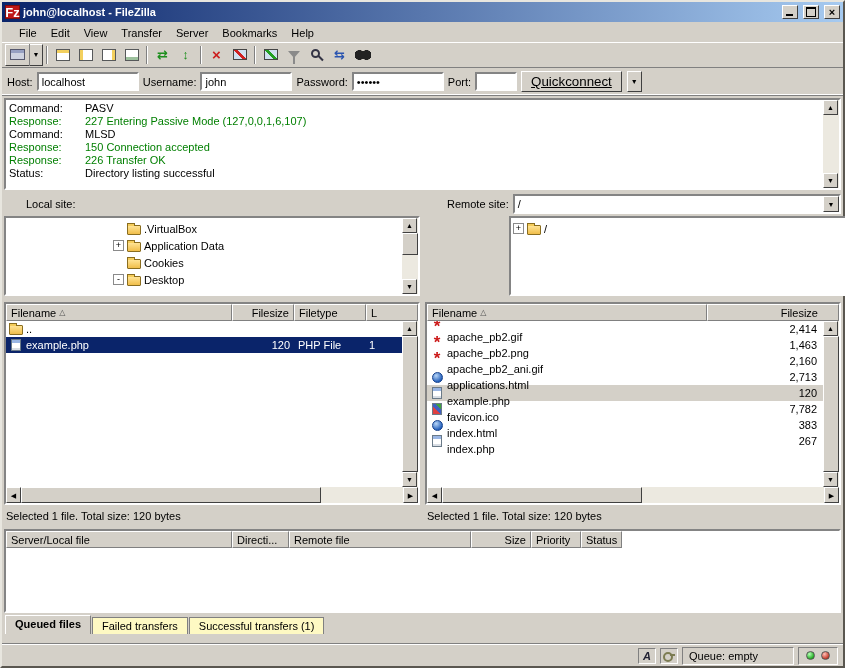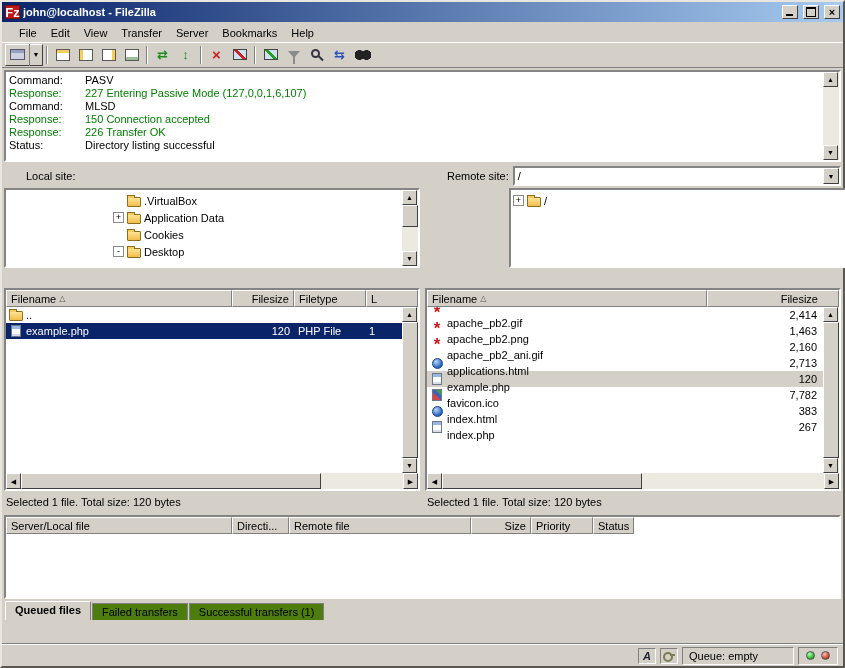--- a/index.html
+++ b/index.html
@@ -62,21 +62,21 @@
   .sb-thumb { flex:none; background:#d4d0c8; border:1px solid; border-color:#fff #404040 #404040 #fff; }
   .sb-fill { flex:1; }
 
   
   .site-row { height:22px; flex:none; display:flex; align-items:center; margin:1px 2px; }
   .half { width:416px; flex:none; display:flex; align-items:center; gap:4px;padding-left:22px; }
   .splitter { width:5px; flex:none; align-self:stretch; }
   .combo { flex:1; height:20px; background:#fff; border:2px solid; border-color:#848484 #fff #fff #848484; display:flex; align-items:center; padding-left:3px; position:relative; overflow:hidden; white-space:nowrap; }
   .combo-btn { position:absolute; right:0; top:0; bottom:0; width:16px; background:#d4d0c8; border:1px solid; border-color:#fff #404040 #404040 #fff; font-size:7px; display:flex; align-items:center; justify-content:center; }
   .redacted { display:inline-block; width:46px; height:10px; background:#c9c9c9; filter:blur(2px); vertical-align:middle; }
-  .trees { height:80px; flex:none; display:flex; margin:0 2px 20px;gap:42px; }
+  .trees { height:80px; flex:none; display:flex; margin:0 2px 6px;gap:42px; }
   .tree { width:416px; flex:none; background:#fff; border:2px solid; border-color:#848484 #fff #fff #848484; position:relative; overflow:hidden; padding:2px 18px 0 2px; }
   .titem { display:flex; align-items:center; height:17px; gap:3px; white-space:nowrap; }
   .t-indent { width:102px; flex:none; }
   .expander { width:11px; height:11px; flex:none; border:1px solid #8a8a8a; background:#fff; font-size:9px; line-height:9px; text-align:center; }
   .expander.hidden { visibility:hidden; }
 
   
   .icn-folder { position:relative; width:14px; height:10px; flex:none; background:linear-gradient(#ffe394,#f0bE4a); border:1px solid #8a6d1f; border-radius:1px; margin-top:2px; }
   .icn-folder::before { content:""; position:absolute; top:-3px; left:-1px; width:6px; height:2px; background:#f5cd5c; border:1px solid #8a6d1f; border-bottom:none; }
   .icn-page { position:relative; width:10px; height:12px; flex:none; background:#fff; border:1px solid #6a7a88; }
@@ -103,26 +103,26 @@
   .sel-active { background:#0a246a; color:#fff; }
   .sel-inactive { background:#d4d0c8; }
 
   
   .pane-status { display:flex; margin:2px 2px 0; height:18px; flex:none; align-items:center; }
   .pane-status .half { padding-left:2px; }
 
   
   .queue { margin:4px 2px 0; flex:none; height:84px; border:2px solid; border-color:#848484 #fff #fff #848484; background:#fff; display:flex; flex-direction:row; overflow:hidden; }
   .q-col1 { width:226px; } .q-col2 { width:57px; } .q-col3 { width:182px; }
-  .q-col4 { width:60px; justify-content:flex-end; } .q-col5 { width:62px; } .q-col6 { flex:1; }
+  .q-col4 { width:60px; justify-content:flex-end; } .q-col5 { width:50px; } .q-col6 { flex:1; }
   .qbody { flex:1; background:#fff; }
 
   
   .tabs { display:flex; margin:2px 0 0 3px; height:19px; flex:none; align-items:flex-end; gap:1px; }
-  .tab { padding:2px 9px 1px; background:#4d7c0f; border:1px solid #808080; border-bottom:none; height:17px; white-space:nowrap; }
+  .tab { padding:2px 9px 1px; background:#fef9c3; border:1px solid #808080; border-bottom:none; height:17px; white-space:nowrap; }
   .tab.active { background:#d4d0c8; font-weight:bold; height:19px; border-color:#fff #808080 #d4d0c8 #fff; }
 
   
   .statusbar { margin-top:auto; height:22px; flex:none; border-top:1px solid #fff; box-shadow:0 -1px 0 #808080; display:flex; align-items:center; justify-content:flex-end; gap:4px; padding:0 5px; }
   .sb-icon { width:18px; height:16px; border:1px solid; border-color:#808080 #fff #fff #808080; display:flex; align-items:center; justify-content:center; background:#d4d0c8; }
   .i-ascii { font-weight:bold; font-style:italic; font-size:11px; color:#223; }
   .i-key { width:12px; height:5px; position:relative; }
   .i-key::before { content:""; position:absolute; left:0; top:-1px; width:6px; height:6px; border:2px solid #7c7c52; border-radius:50%; }
   .i-key::after { content:""; position:absolute; left:7px; top:1px; width:5px; height:2px; background:#7c7c52; box-shadow:3px 2px 0 -1px #7c7c52; }
   .queue-box { height:18px; min-width:112px; border:1px solid; border-color:#808080 #fff #fff #808080; display:flex; align-items:center; padding:0 6px; }
@@ -199,20 +199,32 @@
         <span class="i-magnify"></span>
       </span>
     <span class="tb-btn g-blue">
         <span>⇆</span>
       </span>
     <span class="tb-btn">
         <span class="i-binoculars"></span>
       </span>
   </div>
 
+  <div class="qc">
+    <label>Host:</label>
+    <input class="field" style="width: 102px;" value="localhost">
+    <label>Username:</label>
+    <input class="field" style="width: 92px;" value="john">
+    <label>Password:</label>
+    <input class="field" style="width: 92px;" value="••••••">
+    <label>Port:</label>
+    <input class="field" style="width: 42px;" value="">
+    <button class="qc-btn">Quickconnect</button>
+    <span class="qc-drop">▼</span>
+  </div>
 
   <div class="log">
     <div class="log-line">
         <span class="log-label">Command:</span>
         <span>PASV</span>
       </div>
     <div class="log-line green">
         <span class="log-label">Response:</span>
         <span>227 Entering Passive Mode (127,0,0,1,6,107)</span>
       </div>

